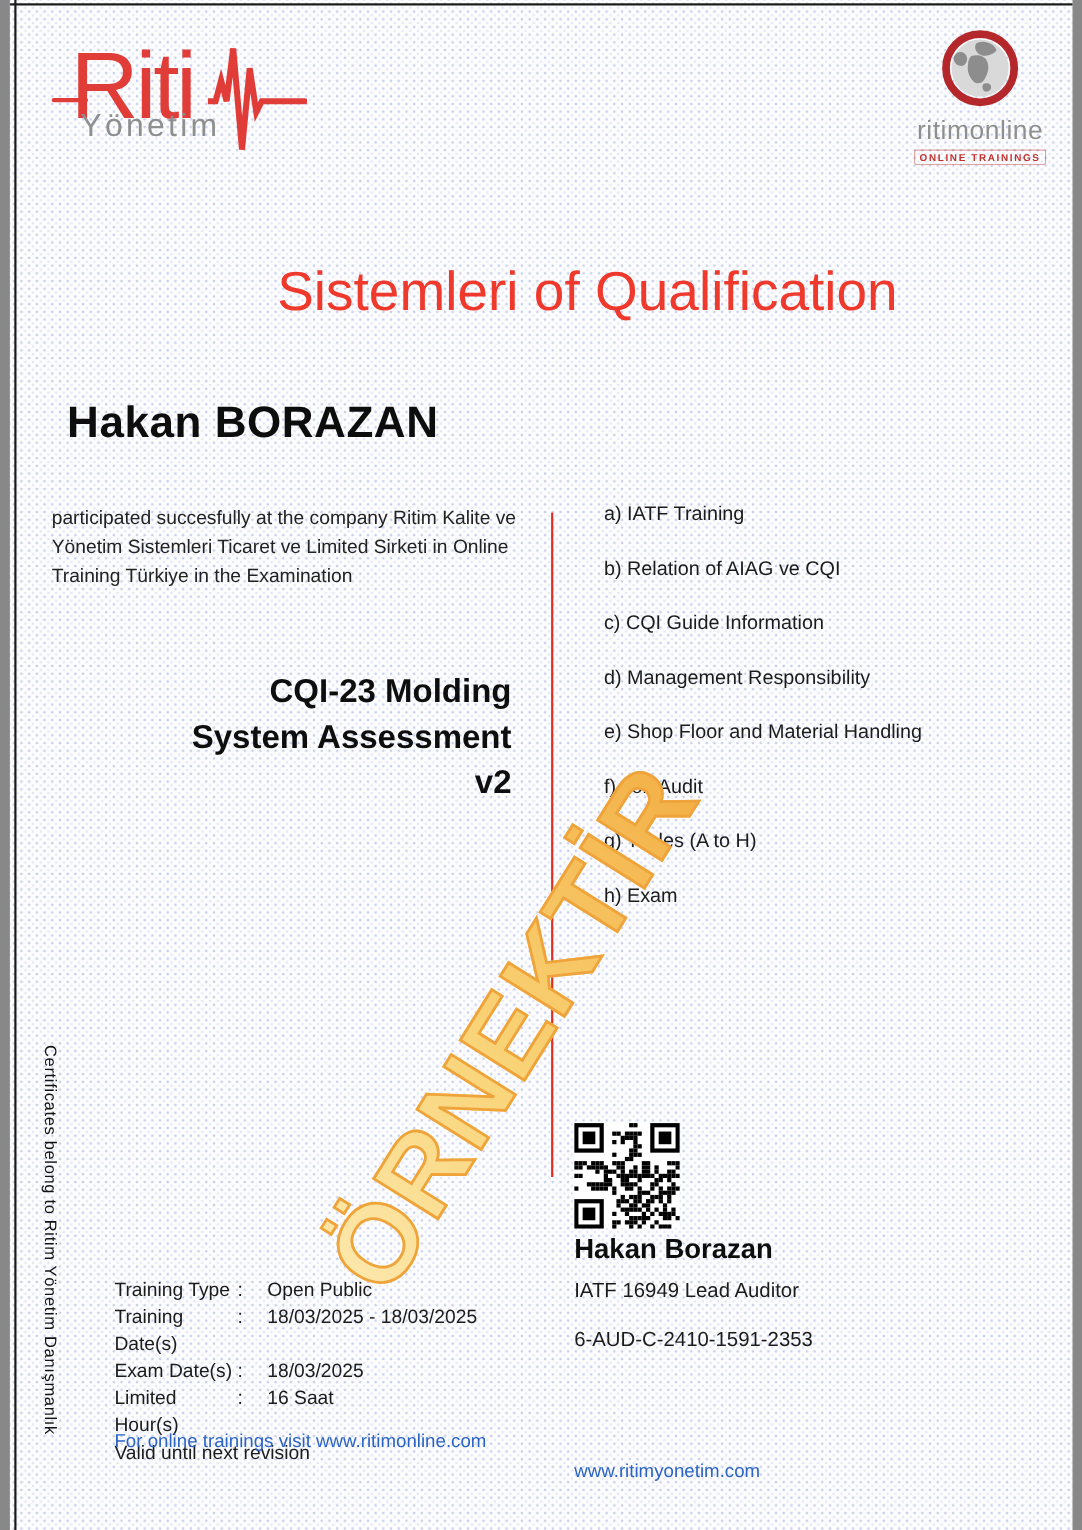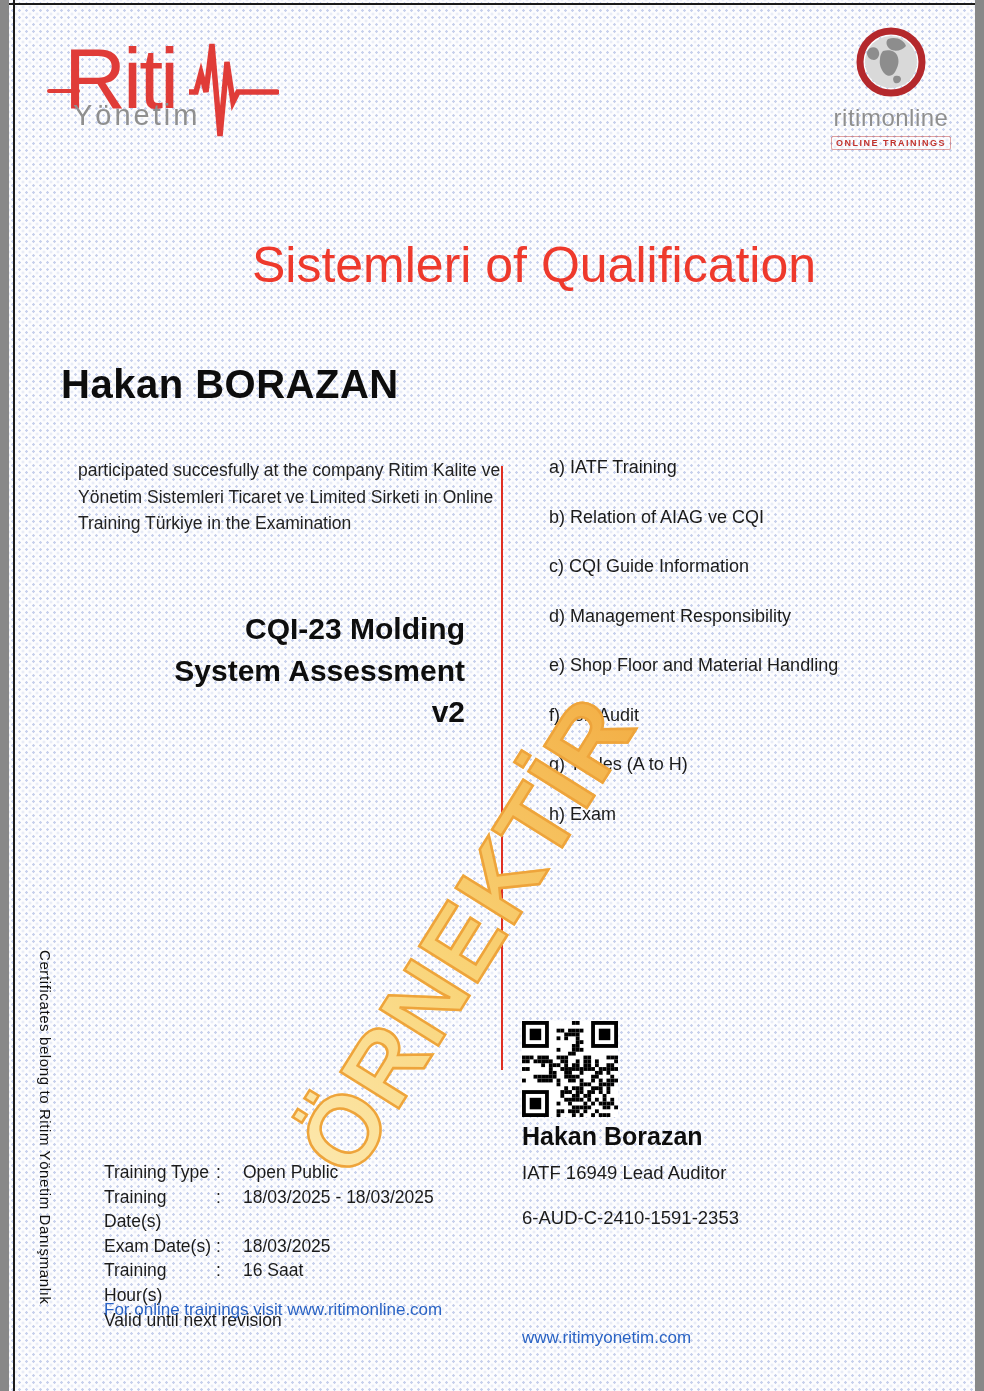--- a/index.html
+++ b/index.html
@@ -24,21 +24,21 @@
   .logo-text{left:55px;top:35px;font-size:86px;line-height:86px;letter-spacing:-3px;color:#e03c38;font-weight:500;}
   .pulse-svg{left:180px;top:40px;}
   .logo-sub{left:64px;top:99px;font-size:29px;letter-spacing:3px;color:#8f8f8f;}
   
   .logo-right{left:818px;top:26px;width:128px;text-align:center;}
   .logo-right .brand{font-size:24px;color:#8f8f8f;letter-spacing:0.5px;margin-top:2px;text-shadow:0 1px 0 rgba(255,255,255,0.8);}
   .logo-right .tagline{display:inline-block;font-size:9px;font-weight:bold;color:#c2332e;letter-spacing:1.5px;margin-top:3px;padding:1px 4px;border:1px solid rgba(194,51,46,0.45);border-radius:2px;}
   
   .cert-title{left:66px;top:236px;width:918px;text-align:center;font-size:50px;color:#ee392c;}
   .recipient{left:52px;top:362px;font-size:40px;font-weight:bold;letter-spacing:0.5px;color:#0d0d0d;}
-  .participation{left:38px;top:457px;width:448px;font-size:17.5px;line-height:26.5px;color:#222;margin-left:31px;}
+  .participation{left:38px;top:457px;width:448px;font-size:17.5px;line-height:26.5px;color:#222;}
   .divider{left:492px;top:466px;width:2px;height:604px;background:#e02f22;}
   
   .topics{left:540px;top:458px;width:410px;}
   .topics .heading{font-size:17.5px;line-height:20px;margin-bottom:20px;}
   .topics ul{list-style:none;margin:0;padding:0;}
   .topics li{font-size:18px;line-height:19px;margin-bottom:30.5px;}
   
   .course{left:100px;top:608px;width:356px;text-align:right;font-size:30px;font-weight:bold;line-height:41.5px;color:#0e0e0e;}
   
   .watermark{
@@ -344,21 +344,21 @@
       <span class="lbl">Training Date(s)</span>
       <span class="sep">:</span>
       <span class="val">18/03/2025 - 18/03/2025</span>
     </div>
     <div class="row">
       <span class="lbl">Exam Date(s)</span>
       <span class="sep">:</span>
       <span class="val">18/03/2025</span>
     </div>
     <div class="row">
-      <span class="lbl">Training Hour(s)</span>
+      <span class="lbl">Limited Hour(s)</span>
       <span class="sep">:</span>
       <span class="val">16 Saat</span>
     </div>
     <div class="row">Valid until next revision</div>
   </div>
 
   <a href="#" class="abs link footer-left">For online trainings visit www.ritimonline.com</a>
   <a href="#" class="abs link footer-right">www.ritimyonetim.com</a>
 
   <div class="abs side-note">Certificates belong to Ritim Yönetim Danışmanlık</div>

